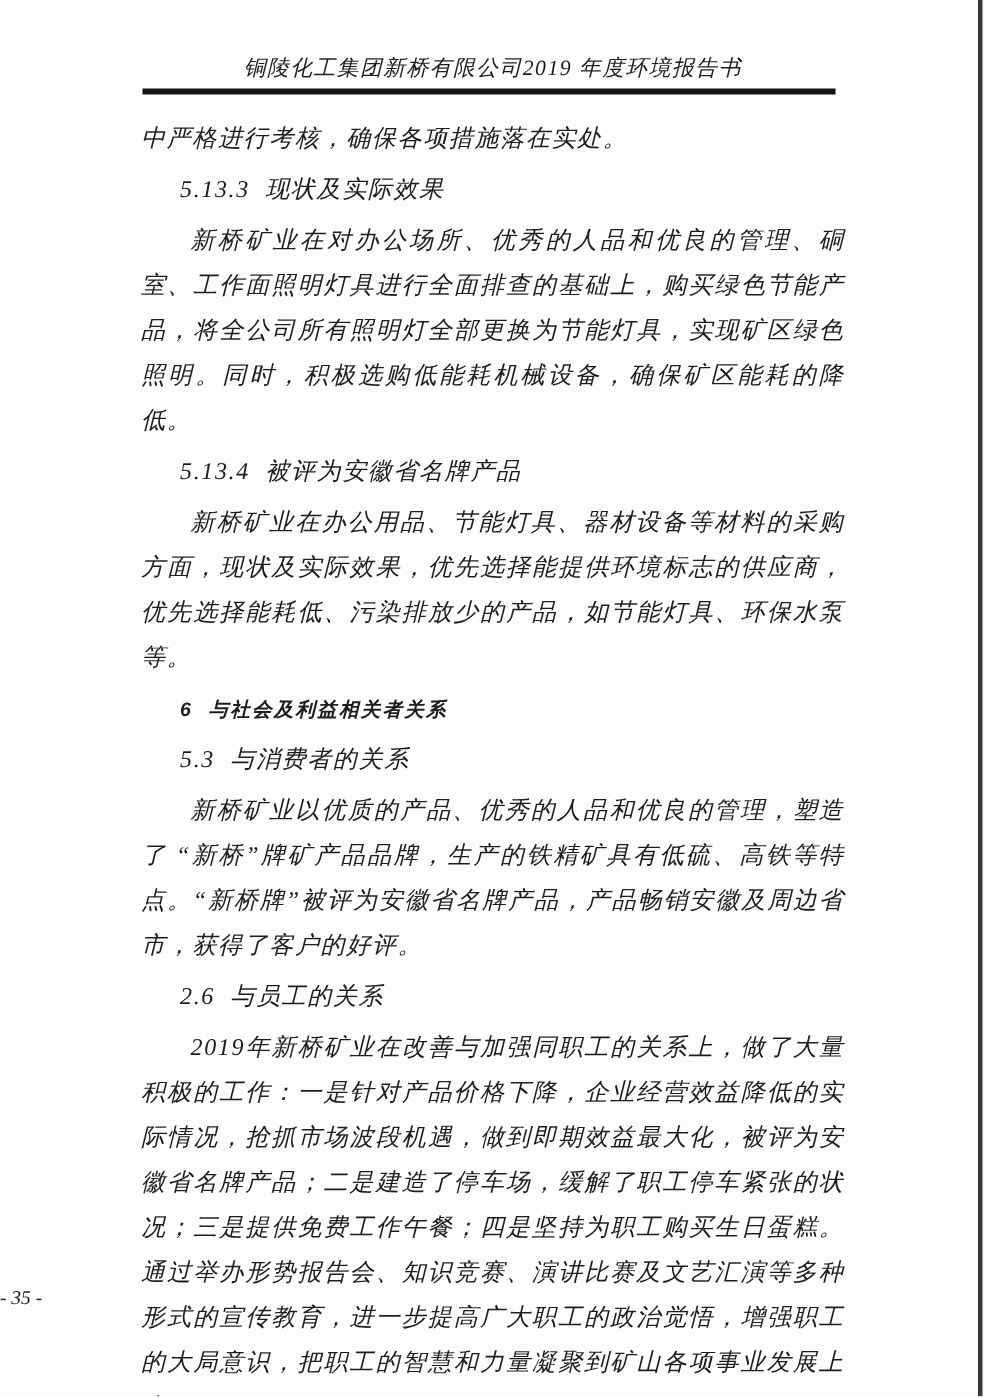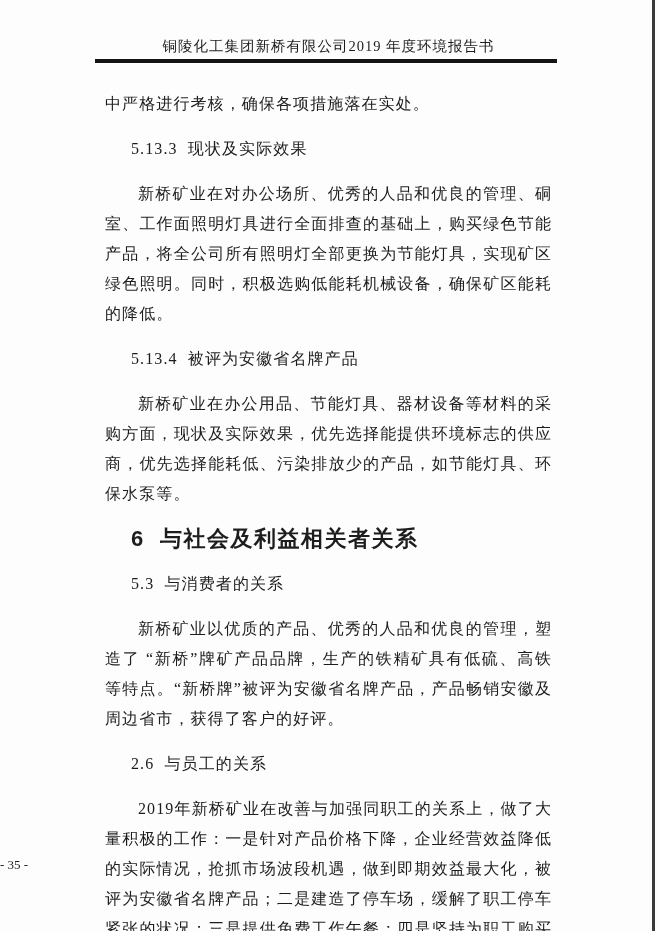--- a/index.html
+++ b/index.html
@@ -4,20 +4,21 @@
 <style>
   html, body { margin: 0; padding: 0; background: #ffffff; }
   .page {
     position: relative;
     width: 657px;
     height: 931px;
     background: #fdfdfd;
     overflow: hidden;
     font-family: "Liberation Serif", "DejaVu Serif", serif;
     color: #1d1d1d;
+    font-style: italic;
   }
   .edge-line {
     position: absolute;
     top: 0; bottom: 0;
     left: 652px;
     width: 3px;
     background: #3a3a3a;
   }
   .doc-header {
     position: absolute;
@@ -41,31 +42,31 @@
   .content {
     position: absolute;
     top: 74px;
     left: 90px;
     width: 477px;
     font-size: 16px;
     line-height: 30px;
     letter-spacing: 1.1px;
     color: #1d1d1d;
   }
-  .content p { margin: 15px; }
+  .content p { margin: 4px; }
   .para { text-align: justify; }
   .para-indent { text-indent: 33px; }
   .subhead {
     padding-left: 26px;
     white-space: pre-wrap;
   }
   .chapter-head {
     padding-left: 26px;
     font-weight: 700;
-    font-size: 22px;
+    font-size: 13px;
     font-family: "Liberation Sans", "DejaVu Sans", sans-serif;
     white-space: pre-wrap;
     letter-spacing: 1.5px;
   }
   .doc-footer {
     position: absolute;
     top: 856px;
     left: 0;
     width: 100%;
     font-size: 13px;

